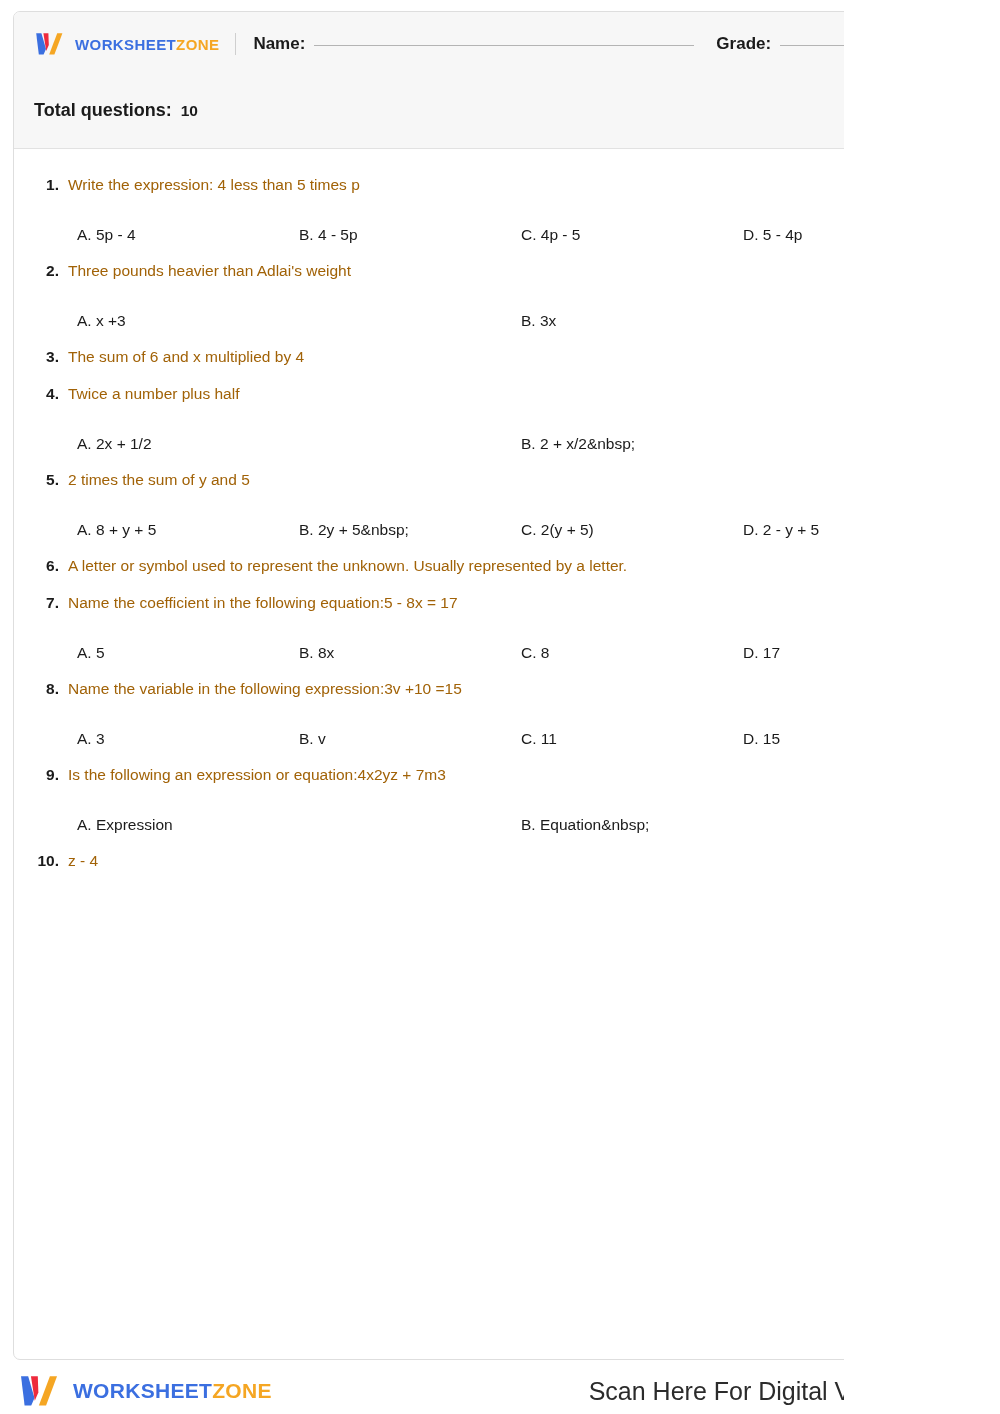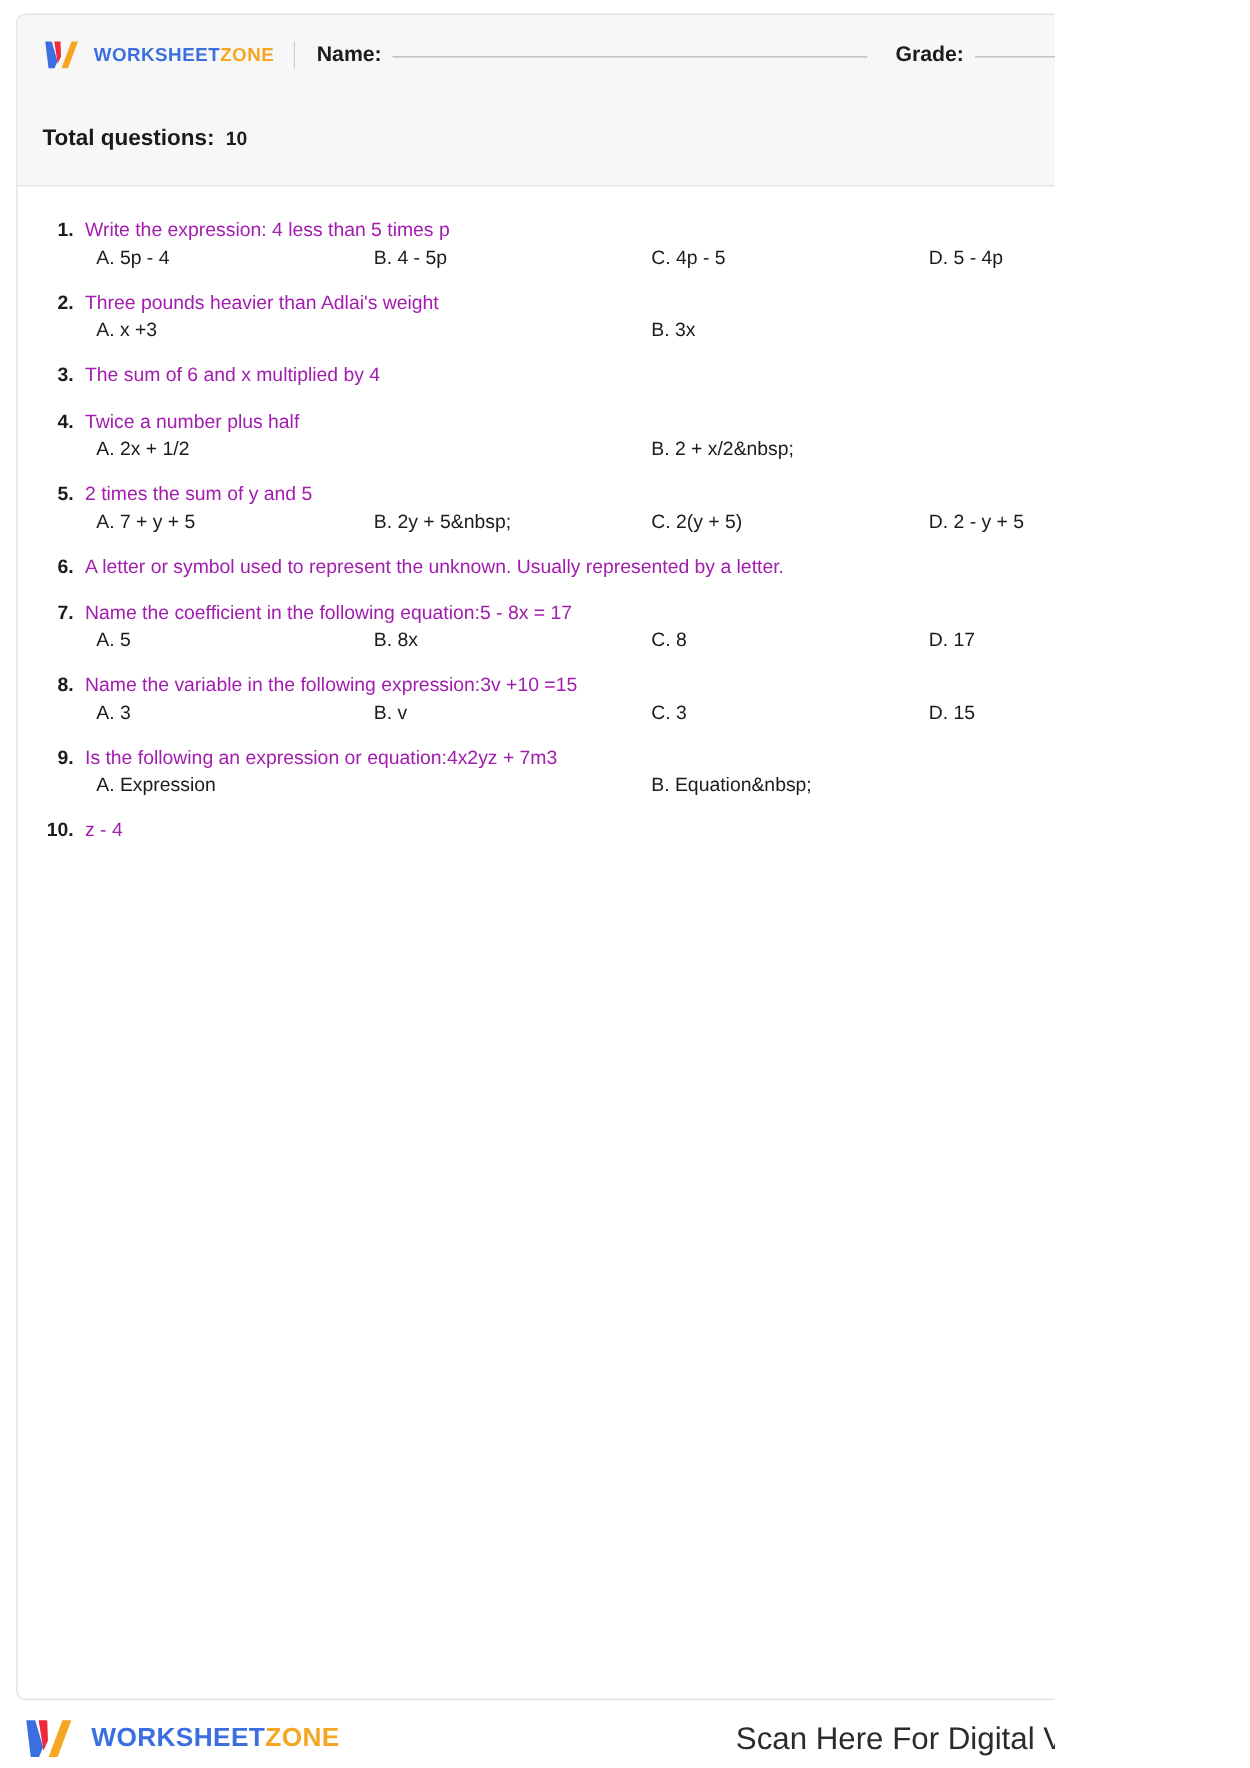--- a/index.html
+++ b/index.html
@@ -121,26 +121,26 @@
   .q-num {
     flex: 0 0 34px;
     text-align: right;
     padding-right: 9px;
     font-size: 15.5px;
     font-weight: bold;
     color: #1b1b1b;
   }
   .q-text {
     font-size: 15.5px;
-    color: #a21caf;
+    color: #a16207;
     line-height: 1.35;
   }
   .options {
     display: flex;
-    margin-top: 1px;
+    margin-top: 29px;
     padding-left: 43px;
   }
   .opt {
     font-size: 15.5px;
     color: #1b1b1b;
     line-height: 1.3;
   }
   .cols-4 .opt { width: 222px; }
   .cols-2 .opt { width: 444px; }
 
@@ -261,21 +261,21 @@
             <span class="opt">A. 2x + 1/2</span>
             <span class="opt">B. 2 + x/2&amp;nbsp;</span>
           </div>
         </div>
         <div class="question">
           <div class="q-head">
             <span class="q-num">5.</span>
             <span class="q-text">2 times the sum of y and 5</span>
           </div>
           <div class="options cols-4">
-            <span class="opt">A. 7 + y + 5</span>
+            <span class="opt">A. 8 + y + 5</span>
             <span class="opt">B. 2y + 5&amp;nbsp;</span>
             <span class="opt">C. 2(y + 5)</span>
             <span class="opt">D. 2 - y + 5</span>
           </div>
         </div>
         <div class="question">
           <div class="q-head">
             <span class="q-num">6.</span>
             <span class="q-text">A letter or symbol used to represent the unknown.  Usually represented by a letter.</span>
           </div>
@@ -293,21 +293,21 @@
           </div>
         </div>
         <div class="question">
           <div class="q-head">
             <span class="q-num">8.</span>
             <span class="q-text">Name the variable in the following expression:3v +10 =15</span>
           </div>
           <div class="options cols-4">
             <span class="opt">A. 3</span>
             <span class="opt">B. v</span>
-            <span class="opt">C. 3</span>
+            <span class="opt">C. 11</span>
             <span class="opt">D. 15</span>
           </div>
         </div>
         <div class="question">
           <div class="q-head">
             <span class="q-num">9.</span>
             <span class="q-text">Is the following an expression or equation:4x2yz + 7m3</span>
           </div>
           <div class="options cols-2">
             <span class="opt">A. Expression</span>

